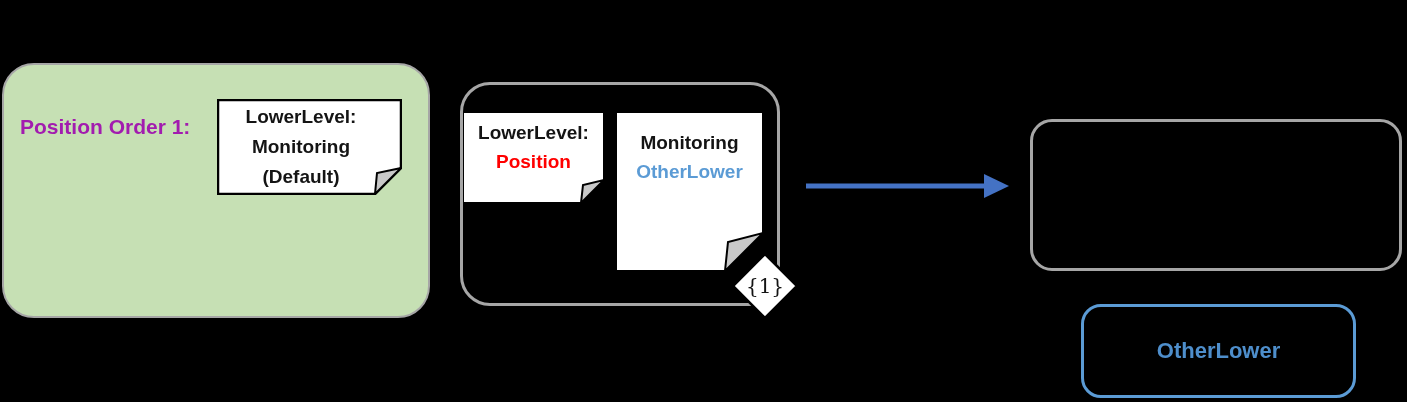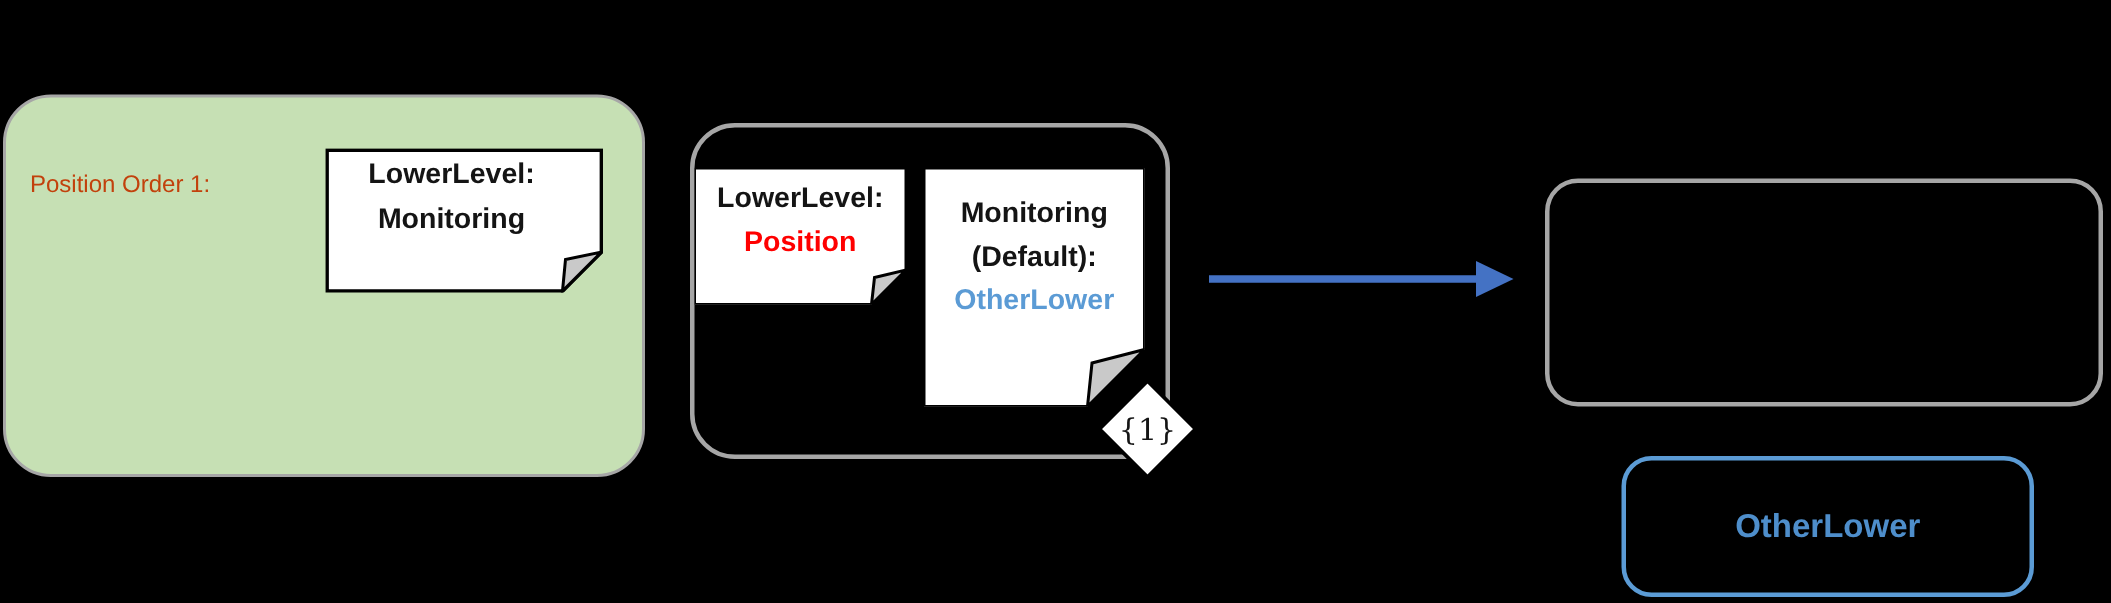--- a/index.html
+++ b/index.html
@@ -7,21 +7,21 @@
     position:relative;width:1407px;height:402px;background:#000;overflow:hidden;
     font-family:"Liberation Sans","DejaVu Sans",sans-serif;
   }
   
   .group-green{
     position:absolute;left:2px;top:63px;width:424px;height:251px;
     background:#c6e0b4;border:2px solid #a6a6a6;border-radius:32px;
   }
   .green-label{
     position:absolute;left:16px;top:50px;
-    font-size:16px;font-weight:normal;color:#c2410c;white-space:nowrap;
+    font-size:21px;font-weight:bold;color:#a21caf;white-space:nowrap;
   }
   
   .note{position:absolute;}
   .note svg{position:absolute;left:0;top:0;display:block;}
   .note-text{
     position:absolute;left:0;top:0;width:100%;height:100%;
     text-align:center;font-weight:bold;color:#141414;
   }
   .note-line{line-height:29px;font-size:19px;white-space:nowrap;}
   .note-a{left:213px;top:34px;width:168px;height:96px;}   
@@ -72,20 +72,21 @@
     <div class="green-label">Position Order 1:</div>
 
     <div class="note note-a">
       <svg width="185" height="96" viewBox="0 0 185 96">
         <polygon points="1,1 184,1 184,69 158,95 1,95" fill="#ffffff" stroke="#000000" stroke-width="2.5"></polygon>
         <polygon points="158,95 184,69 160,74" fill="#c9c9c9" stroke="#000000" stroke-width="2"></polygon>
       </svg>
       <div class="note-text">
         <div class="note-line">LowerLevel:</div>
         <div class="note-line">Monitoring</div>
+        <div class="note-line">(Default)</div>
       </div>
     </div>
   </div>
 
   <div class="group-policy"></div>
 
   <div class="note note-b">
     <svg width="141" height="91" viewBox="0 0 141 91">
       <polygon points="0,0 141,0 141,68 118,91 0,91" fill="#ffffff" stroke="#000000" stroke-width="2"></polygon>
       <polygon points="118,91 141,68 120,73" fill="#c9c9c9" stroke="#000000" stroke-width="2"></polygon>
@@ -96,21 +97,20 @@
     </div>
   </div>
 
   <div class="note note-c">
     <svg width="147" height="159" viewBox="0 0 147 159">
       <polygon points="0,0 147,0 147,121 109,159 0,159" fill="#ffffff" stroke="#000000" stroke-width="2"></polygon>
       <polygon points="109,159 147,121 112,130" fill="#c9c9c9" stroke="#000000" stroke-width="2"></polygon>
     </svg>
     <div class="note-text">
       <div class="note-line">Monitoring</div>
-      <div class="note-line">(Default):</div>
       <div class="note-line text-blue">OtherLower</div>
     </div>
   </div>
 
   <div class="diamond">
     <svg width="68" height="68" viewBox="0 0 68 68">
       <polygon points="34,2 66,34 34,66 2,34" fill="#ffffff" stroke="#000000" stroke-width="2.5"></polygon>
     </svg>
     <div class="diamond-label">{1}</div>
   </div>

